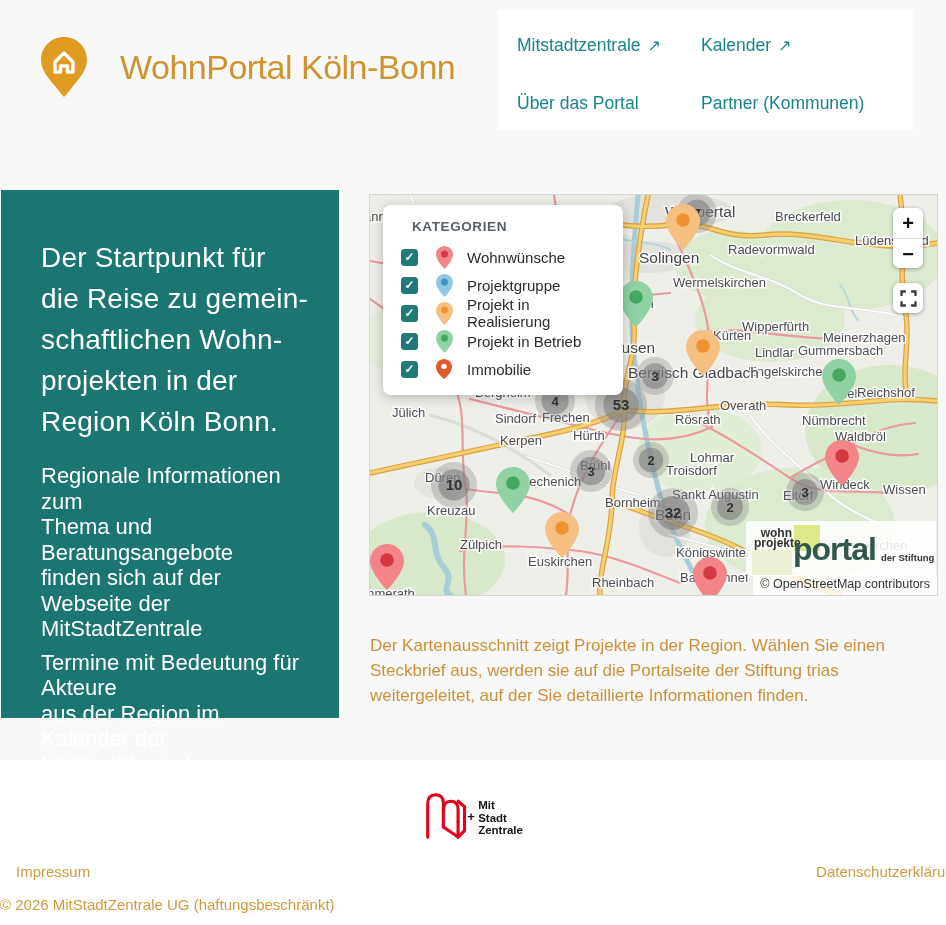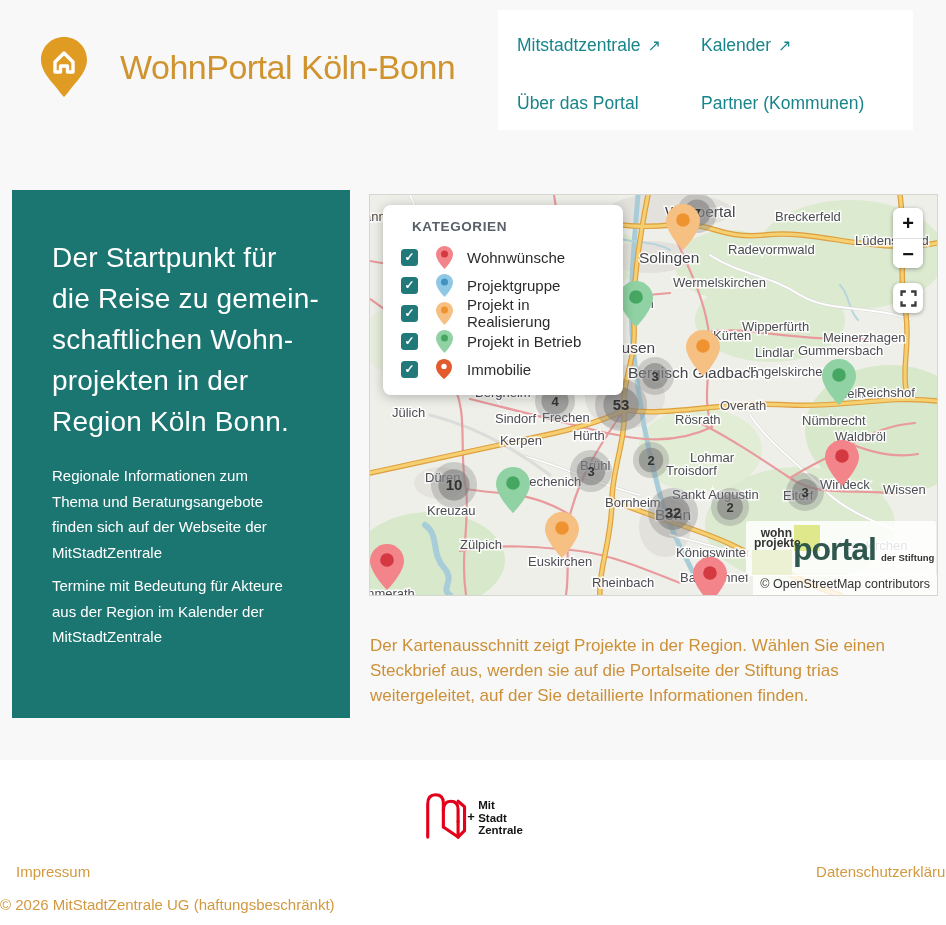--- a/index.html
+++ b/index.html
@@ -11,23 +11,23 @@
   }
   
   .logo-row{position:absolute;left:40px;top:36px;display:flex;align-items:center;gap:32px;}
   .logo-pin{width:48px;height:62px;display:block;}
   .site-title{font-size:34px;font-weight:400;color:#cf9430;letter-spacing:-0.5px;white-space:nowrap;}
   .nav-box{position:absolute;left:498px;top:10px;width:415px;height:120px;background:#ffffff;}
   .nav-grid{display:grid;grid-template-columns:184px auto;row-gap:37px;padding:25px 0 0 19px;}
   .nav-link{font-size:17.5px;color:#18858b;text-decoration:none;font-weight:500;cursor:pointer;white-space:nowrap;}
   .nav-link .ext{margin-left:7px;font-size:16px;}
   
-  .teal-panel{position:absolute;left:12px;top:190px;width:338px;height:528px;background:#1b7571;color:#fff;box-sizing:border-box;padding:47px 26px 0 40px;}
+  .teal-panel{position:absolute;left:1px;top:190px;width:338px;height:528px;background:#1b7571;color:#fff;box-sizing:border-box;padding:47px 26px 0 40px;}
   .teal-panel h1{margin:0;font-size:28px;line-height:41px;font-weight:400;white-space:pre-line;letter-spacing:0.2px;}
-  .teal-panel p{font-size:15px;line-height:25.5px;white-space:pre-line;margin:0;}
+  .teal-panel p{font-size:22px;line-height:25.5px;white-space:pre-line;margin:0;}
   .teal-panel .p1{margin-top:21px;}
   .teal-panel .p2{margin-top:8px;}
   
   .map-wrap{position:absolute;left:370px;top:195px;width:567px;height:400px;overflow:hidden;background:#efefe9;outline:1px solid #d6d6d0;cursor:grab;}
   .map-svg{position:absolute;left:0;top:0;}
   .mlabel{font-size:13px;fill:#4c4c55;paint-order:stroke;stroke:#ffffff;stroke-width:3px;stroke-opacity:.85;font-family:"Liberation Sans",sans-serif;}
   .mlabel.big{font-size:15.5px;fill:#44444c;}
   .cluster-num{font-size:13px;font-weight:700;fill:#333;text-anchor:middle;font-family:"Liberation Sans",sans-serif;}
   .cluster-num.big{font-size:15px;}
   

